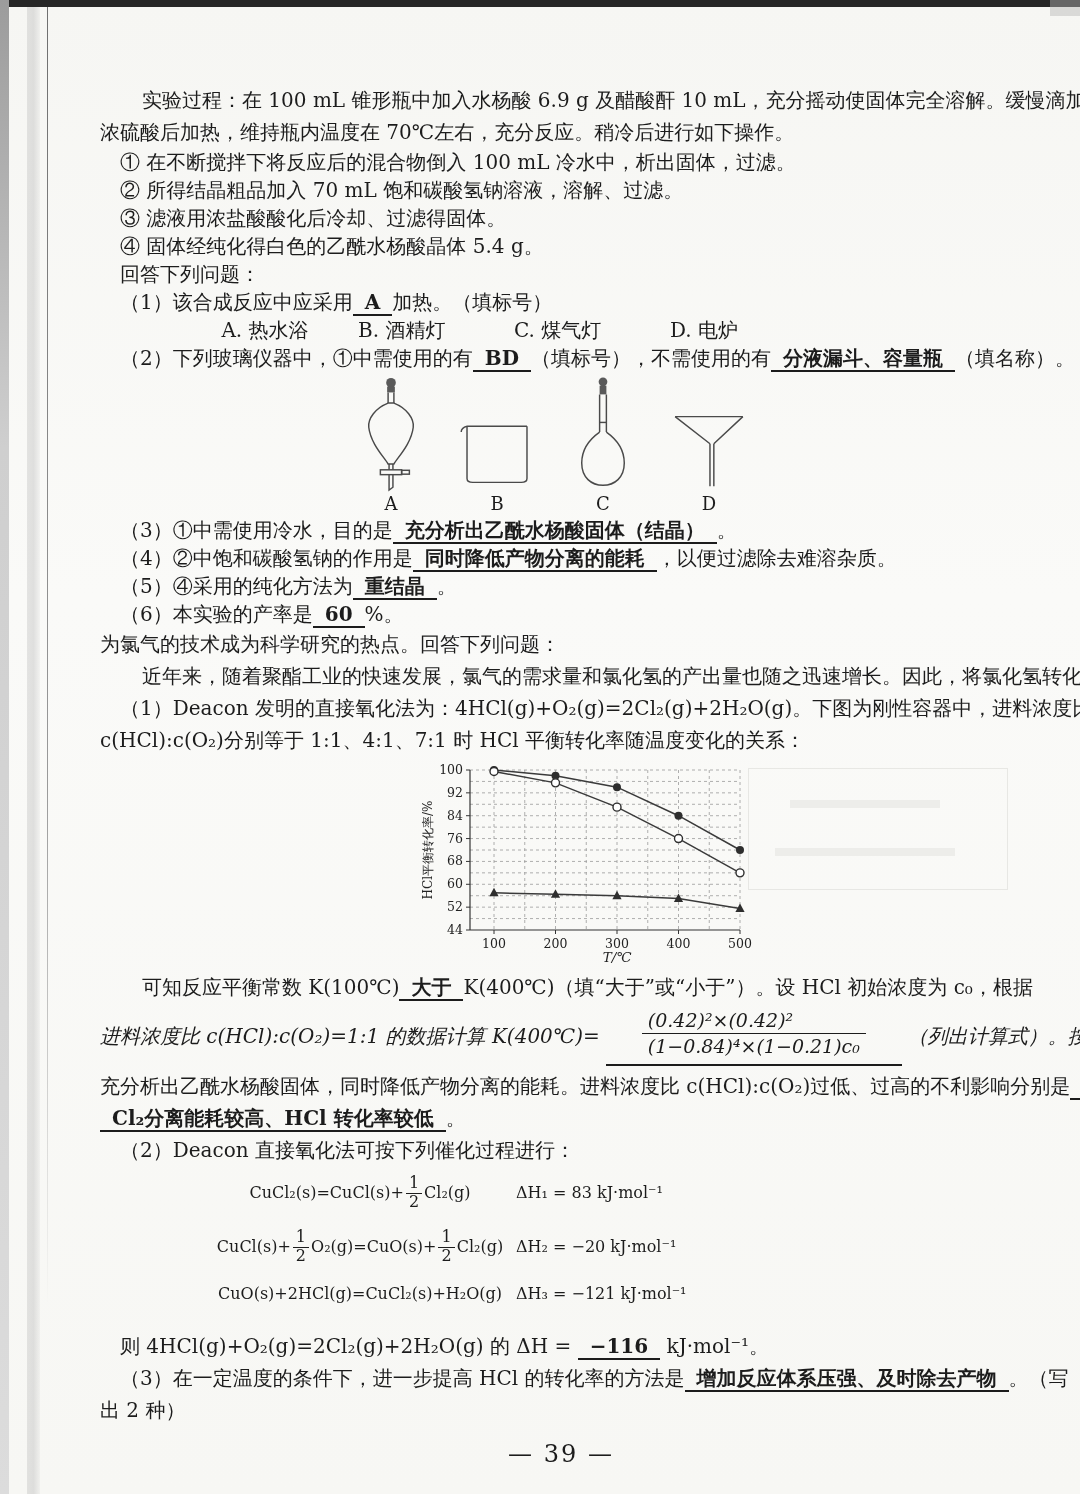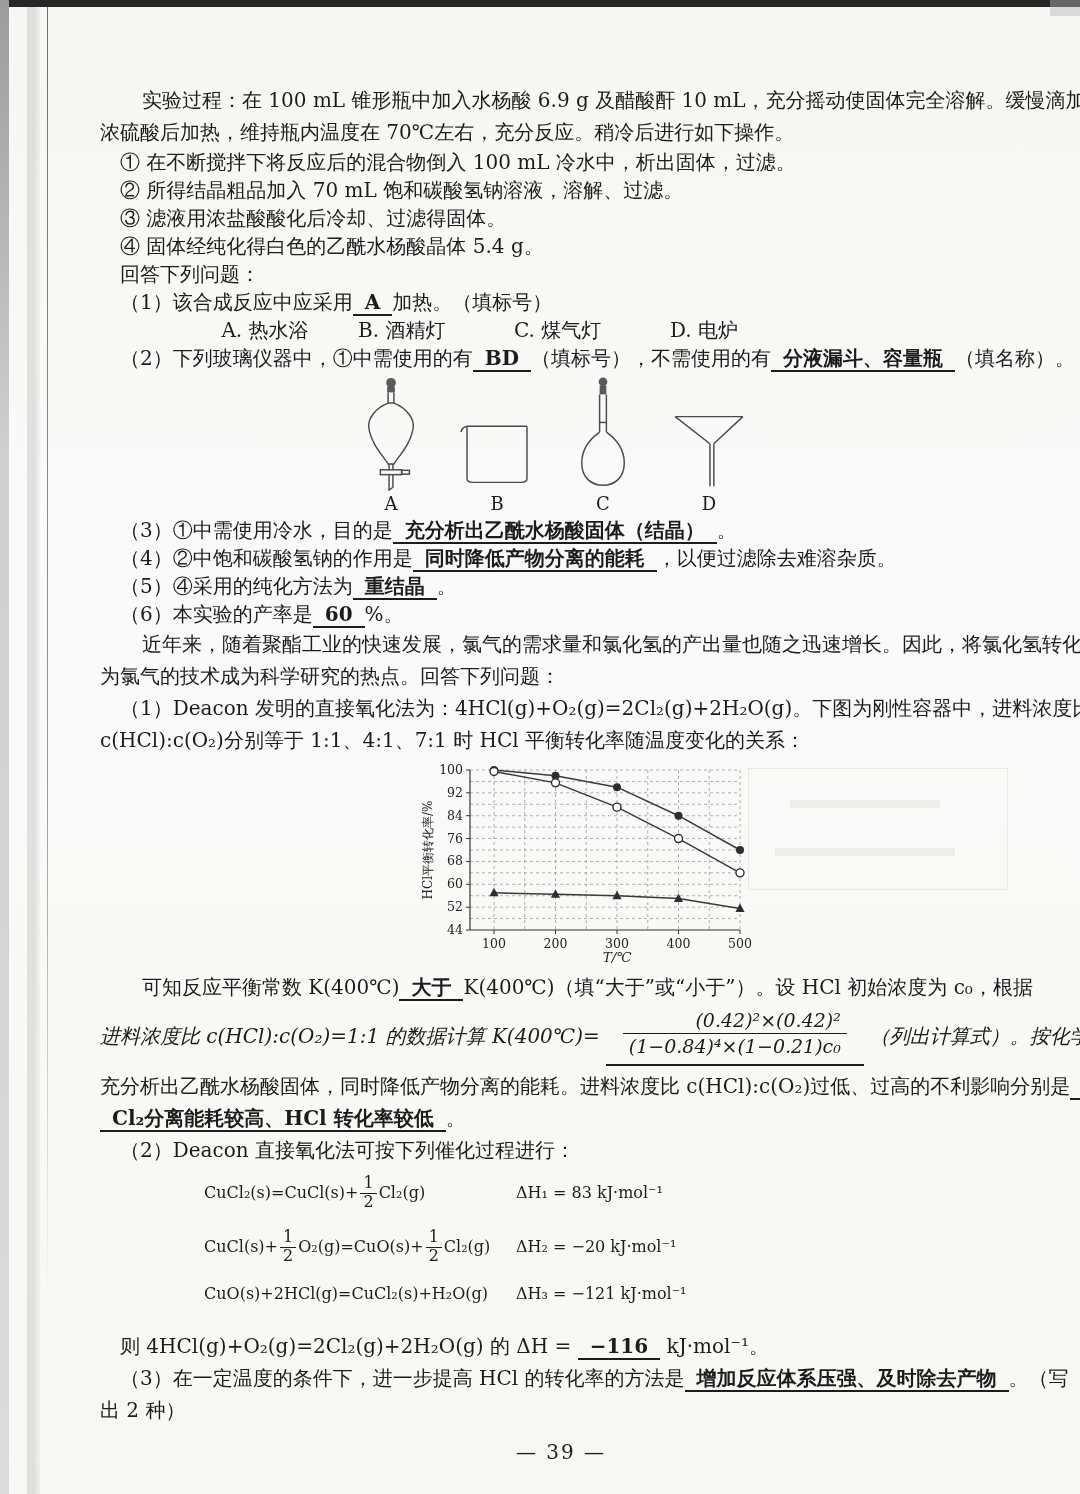--- a/index.html
+++ b/index.html
@@ -26,33 +26,33 @@
   .opt0{width:186px;text-align:center;}
   
   .apparatus{display:flex;padding-left:238px;margin:4px 0 2px 0;}
   .app{width:106px;text-align:center;}
   .app svg{display:block;margin:0 auto;}
   .applabel{font-size:18px;line-height:20px;}
   
   .chartwrap{margin:4px 0 2px 318px;width:336px;}
   
   .kline{display:flex;align-items:center;padding:4px 0;font-style:italic;}
-  .vfrac{display:inline-block;text-align:right;line-height:1.2;font-size:19px;margin:0 1px;}
+  .vfrac{display:inline-block;text-align:left;line-height:1.2;font-size:19px;margin:0 20px;}
   .vfrac .fn{display:block;border-bottom:1.4px solid #1c1c1c;padding:0 6px 1px;}
   .vfrac .fd{display:block;padding:1px 6px 0;}
   .kblank{display:inline-block;border-bottom:2px solid #1c1c1c;padding:2px 16px 4px;margin:0 6px;}
   
   .eqrow{display:flex;align-items:center;padding-left:104px;min-height:54px;}
   .eqrow.short{min-height:40px;}
-  .eqf{width:312px;display:flex;align-items:center;white-space:nowrap;}
+  .eqf{width:312px;display:flex;align-items:center;white-space:nowrap;justify-content:center;}
   .hfrac{display:inline-block;text-align:center;font-size:16px;line-height:1.05;margin:0 2px;vertical-align:middle;}
   .hfrac span{display:block;}
   .hfrac .fn{border-bottom:1.2px solid #1c1c1c;padding:0 3px 1px;}
   .concl{padding-left:20px;margin-top:16px;}
-  .pagenum{text-align:center;font-size:20px;margin-top:14px;letter-spacing:2px;}
+  .pagenum{text-align:center;font-size:24px;margin-top:14px;letter-spacing:2px;}
 </style>
 </head>
 <body>
 
 <div class="page">
   <div class="scan-top"></div>
   <div class="scan-left-strip"></div>
   <div class="scan-left-band"></div>
   <div class="scan-left-line"></div>
   <div class="corner-smudge"></div>
@@ -142,22 +142,22 @@
       </p>
       <p class="ln st">
         <span>（5）④采用的纯化方法为</span><span class="blank">重结晶</span><span>。</span>
       </p>
       <p class="ln st">
         <span>（6）本实验的产率是</span><span class="blank">60</span><span>%。</span>
       </p>
     </div>
 
     <div>
+      <p class="ln lh32">为氯气的技术成为科学研究的热点。回答下列问题：</p>
       <p class="ln lh32 ind2">近年来，随着聚酯工业的快速发展，氯气的需求量和氯化氢的产出量也随之迅速增长。因此，将氯化氢转化</p>
-      <p class="ln lh32">为氯气的技术成为科学研究的热点。回答下列问题：</p>
       <p class="ln lh32 st">（1）Deacon 发明的直接氧化法为：4HCl(g)+O₂(g)=2Cl₂(g)+2H₂O(g)。下图为刚性容器中，进料浓度比</p>
       <p class="ln lh32">c(HCl):c(O₂)分别等于 1:1、4:1、7:1 时 HCl 平衡转化率随温度变化的关系：</p>
 
       <div class="chartwrap">
         <svg id="chart-svg" width="336" height="205" viewBox="0 0 336 205">
             <line x1="52" y1="158.57142857142858" x2="322" y2="158.57142857142858" stroke="#9a9a9a" stroke-width="0.8" stroke-dasharray="3,3"></line>
             <line x1="52" y1="147.14285714285714" x2="322" y2="147.14285714285714" stroke="#9a9a9a" stroke-width="0.8" stroke-dasharray="3,3"></line>
             <line x1="52" y1="135.71428571428572" x2="322" y2="135.71428571428572" stroke="#9a9a9a" stroke-width="0.8" stroke-dasharray="3,3"></line>
             <line x1="52" y1="124.28571428571429" x2="322" y2="124.28571428571429" stroke="#9a9a9a" stroke-width="0.8" stroke-dasharray="3,3"></line>
             <line x1="52" y1="112.85714285714286" x2="322" y2="112.85714285714286" stroke="#9a9a9a" stroke-width="0.8" stroke-dasharray="3,3"></line>
@@ -224,21 +224,21 @@
             <polyline points="76,132.85714285714286 137.5,134.28571428571428 199,135.71428571428572 260.5,138.57142857142858 322,148.57142857142858" fill="none" stroke="#3a3a3a" stroke-width="1.5"></polyline>
             <path d="M 76 127.85714285714286 L 80.6 136.35714285714286 L 71.4 136.35714285714286 Z" fill="#2e2e2e"></path>
             <path d="M 137.5 129.28571428571428 L 142.1 137.78571428571428 L 132.9 137.78571428571428 Z" fill="#2e2e2e"></path>
             <path d="M 199 130.71428571428572 L 203.6 139.21428571428572 L 194.4 139.21428571428572 Z" fill="#2e2e2e"></path>
             <path d="M 260.5 133.57142857142858 L 265.1 142.07142857142858 L 255.9 142.07142857142858 Z" fill="#2e2e2e"></path>
             <path d="M 322 143.57142857142858 L 326.6 152.07142857142858 L 317.4 152.07142857142858 Z" fill="#2e2e2e"></path>
           </svg>
       </div>
 
       <p class="ln lh32 ind2">
-        <span>可知反应平衡常数 K(400℃)</span><span class="blank">大于</span><span>K(400℃)（填“大于”或“小于”）。设 HCl 初始浓度为 c₀，根据</span>
+        <span>可知反应平衡常数 K(100℃)</span><span class="blank">大于</span><span>K(400℃)（填“大于”或“小于”）。设 HCl 初始浓度为 c₀，根据</span>
       </p>
       <div class="ln kline">
         <span>进料浓度比 c(HCl):c(O₂)=1:1 的数据计算 K(400℃)=</span>
         <span class="kblank">
           <span class="vfrac">
             <span class="fn">(0.42)²×(0.42)²</span>
             <span class="fd">(1−0.84)⁴×(1−0.21)c₀</span>
           </span>
         </span>
         <span>（列出计算式）。按化学计量比进料可</span>

